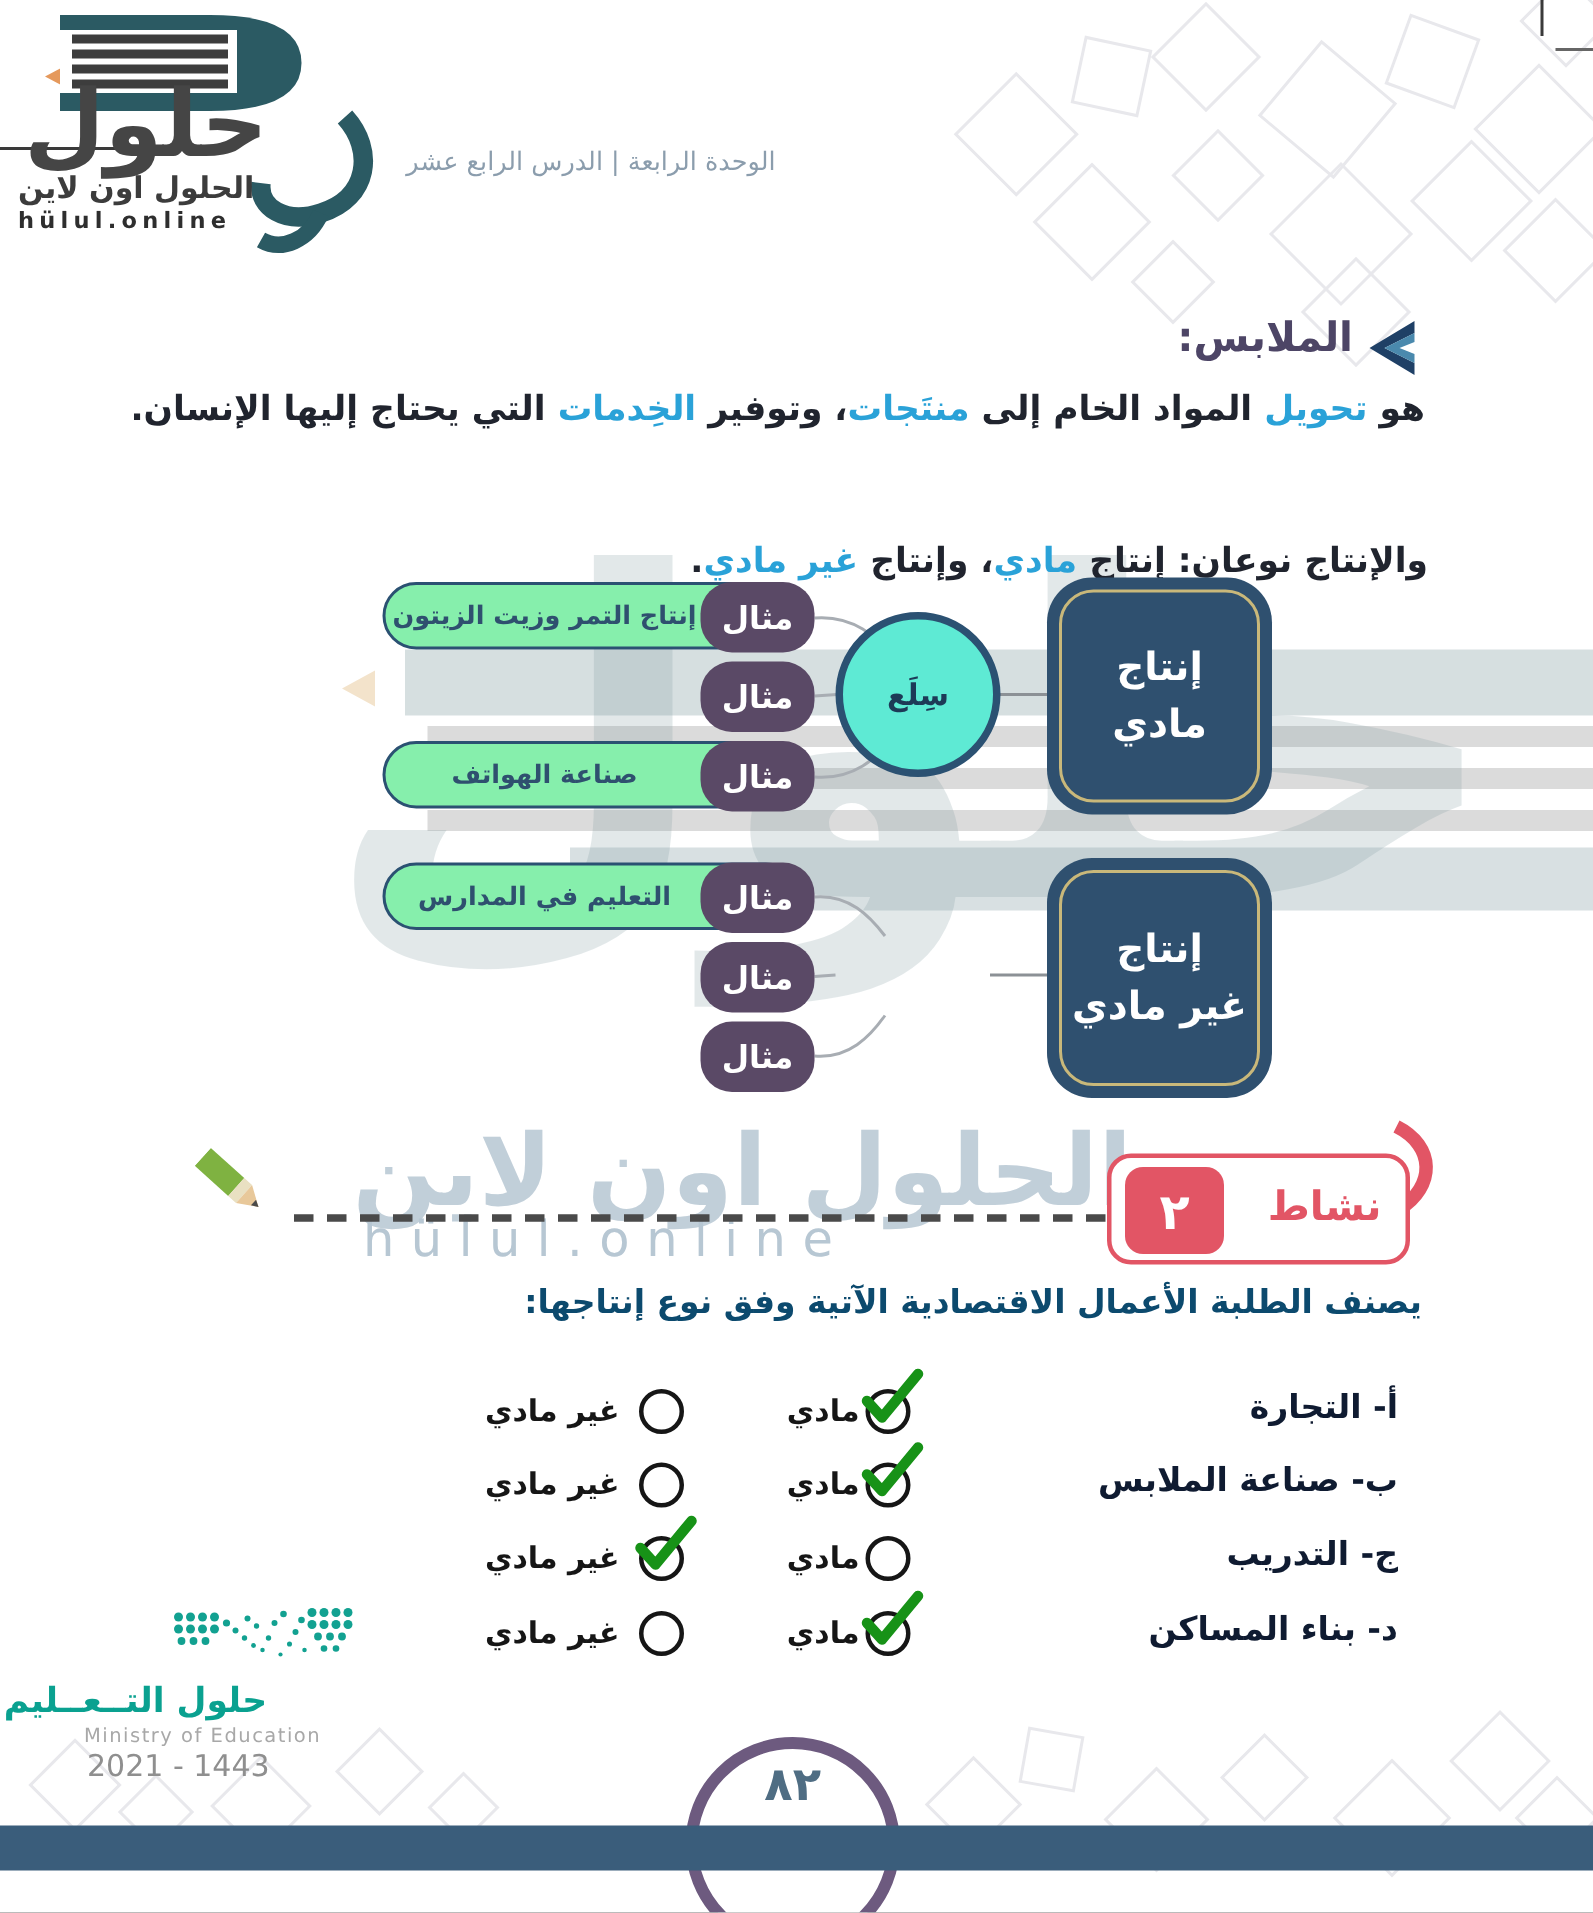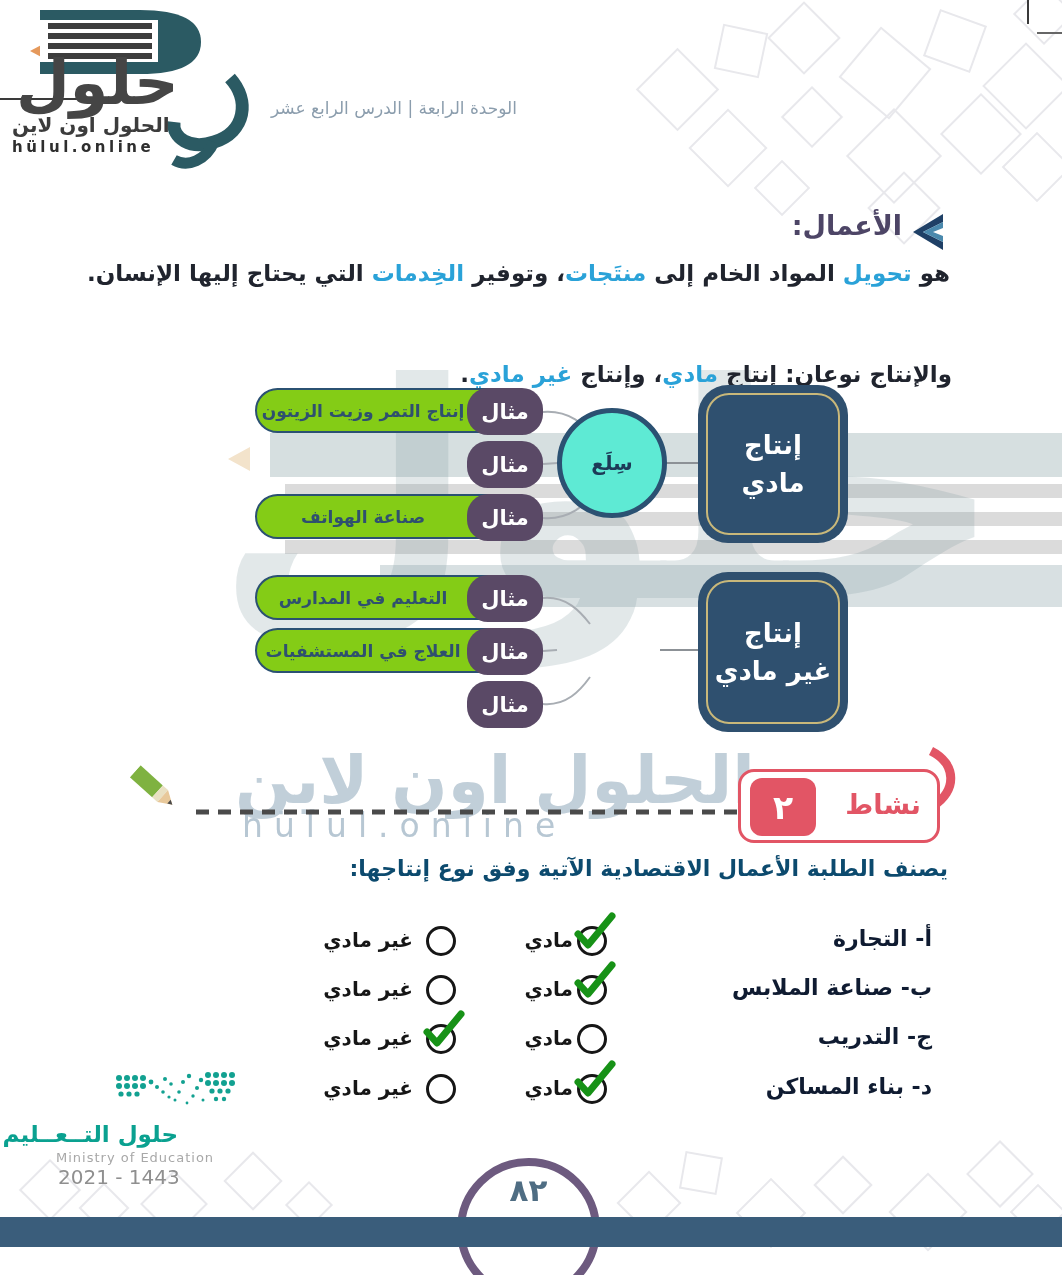--- a/index.html
+++ b/index.html
@@ -39,21 +39,21 @@
   
   .prod-square{position:absolute;left:698px;width:150px;background:#2f506f;border-radius:30px;
                color:#ffffff;font-weight:bold;font-size:26px;display:flex;flex-direction:column;
                align-items:center;justify-content:center;gap:8px;z-index:3;direction:rtl;}
   .prod-square:before{content:'';position:absolute;inset:8px;border:2.5px solid #c9b87a;
                border-radius:23px;}
   .hub{position:absolute;background:#5eead4;border:5px solid #2b5172;border-radius:50%;
        display:flex;align-items:center;justify-content:center;color:#1d3a57;font-weight:bold;
        font-size:20px;z-index:3;direction:rtl;}
   .pill{position:absolute;left:255px;width:278px;height:45px;border:2.5px solid #2b5172;
-        border-radius:23px;background:#84cc16;display:flex;align-items:center;justify-content:center;
+        border-radius:23px;background:#86efac;display:flex;align-items:center;justify-content:center;
         padding-right:62px;box-sizing:border-box;color:#2f506f;font-weight:bold;font-size:17px;
         z-index:3;direction:rtl;white-space:nowrap;}
   .ex-badge{position:absolute;left:467px;width:76px;height:47px;background:#5a4966;
         border-radius:21px;color:#fff;font-weight:bold;font-size:21px;display:flex;
         align-items:center;justify-content:center;z-index:4;direction:rtl;}
 
   
   .act-pill{position:absolute;left:738px;top:769px;width:202px;height:74px;background:#fff;
         border:3.5px solid #e25565;border-radius:16px;z-index:3;box-sizing:border-box;}
   .act-num{position:absolute;left:9px;top:6px;width:66px;height:58px;background:#e25565;
@@ -170,21 +170,21 @@
   <div class="mark" style="left:0;top:98px;width:80px;height:2px;"></div>
   <div class="mark" style="left:1027px;top:0;width:2px;height:24px;"></div>
   <div class="mark" style="left:1037px;top:32px;width:25px;height:2px;background:#666;"></div>
 
   <div class="breadcrumb">الوحدة الرابعة | الدرس الرابع عشر</div>
 
   <svg class="abs" style="left:905px;top:212px;z-index:3;" width="40" height="40" viewBox="0 0 40 40">
     <polygon points="38,2 8,20 38,38 38,30 18,20 38,10" fill="#1f4066"></polygon>
     <polygon points="38,10 18,20 38,30 38,24 28,20 38,16" fill="#4a89ad"></polygon>
   </svg>
-  <div class="sec-title">الأعمال:</div>
+  <div class="sec-title">الملابس:</div>
 
   <div class="intro-line" style="right:112px;top:260px;margin-left:32px;"><span>هو </span><span class="blu">تحويل</span><span> المواد الخام إلى </span><span class="blu">منتَجات</span><span>، وتوفير </span><span class="blu">الخِدمات</span><span> التي يحتاج إليها الإنسان.</span></div>
   <div class="intro-line" style="right:110px;top:318px;margin-top:43px;"><span>والإنتاج نوعان: إنتاج </span><span class="blu">مادي</span><span>، وإنتاج </span><span class="blu">غير مادي</span><span>.</span></div>
 
   <div class="prod-square" style="top:385px;height:158px;">
     <span>إنتاج</span>
     <span>مادي</span>
   </div>
   <div class="prod-square" style="top:572px;height:160px;">
     <span>إنتاج</span>
@@ -198,21 +198,20 @@
   <div class="abs" style="left:228px;top:447px;width:0;height:0;border-top:12px solid transparent;border-bottom:12px solid transparent;border-right:22px solid #f3e3cb;z-index:2;"></div>
 
   <div class="pill" style="top:388px;">إنتاج التمر وزيت الزيتون</div>
   <div class="ex-badge" style="top:388px;">مثال</div>
   <div class="ex-badge" style="top:441px;">مثال</div>
   <div class="pill" style="top:494px;">صناعة الهواتف</div>
   <div class="ex-badge" style="top:494px;">مثال</div>
 
   <div class="pill" style="top:575px;">التعليم في المدارس</div>
   <div class="ex-badge" style="top:575px;">مثال</div>
-  <div class="pill" style="top:628px;">العلاج في المستشفيات</div>
   <div class="ex-badge" style="top:628px;">مثال</div>
   <div class="ex-badge" style="top:681px;">مثال</div>
 
   <div class="abs" style="left:146px;top:762px;z-index:3;transform:rotate(-48deg);">
     <svg width="20" height="52" viewBox="0 0 20 52">
       <rect x="2" y="0" width="16" height="30" fill="#7fb241"></rect>
       <rect x="2" y="30" width="16" height="7" fill="#e9e0c2"></rect>
       <polygon points="2,37 18,37 10,50" fill="#e8c89a"></polygon>
       <polygon points="7.5,45.5 12.5,45.5 10,50" fill="#4a4a4a"></polygon>
     </svg>

